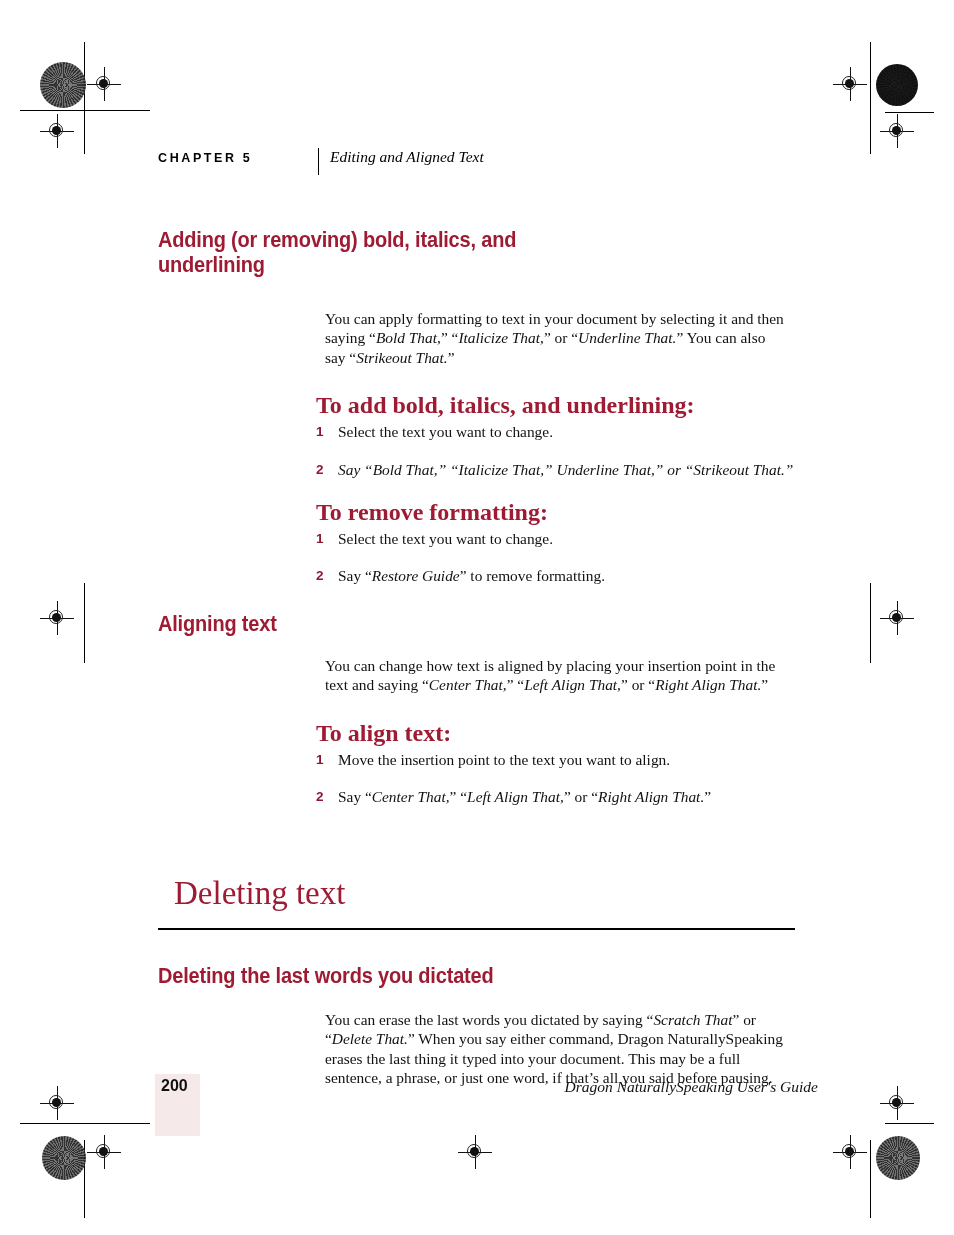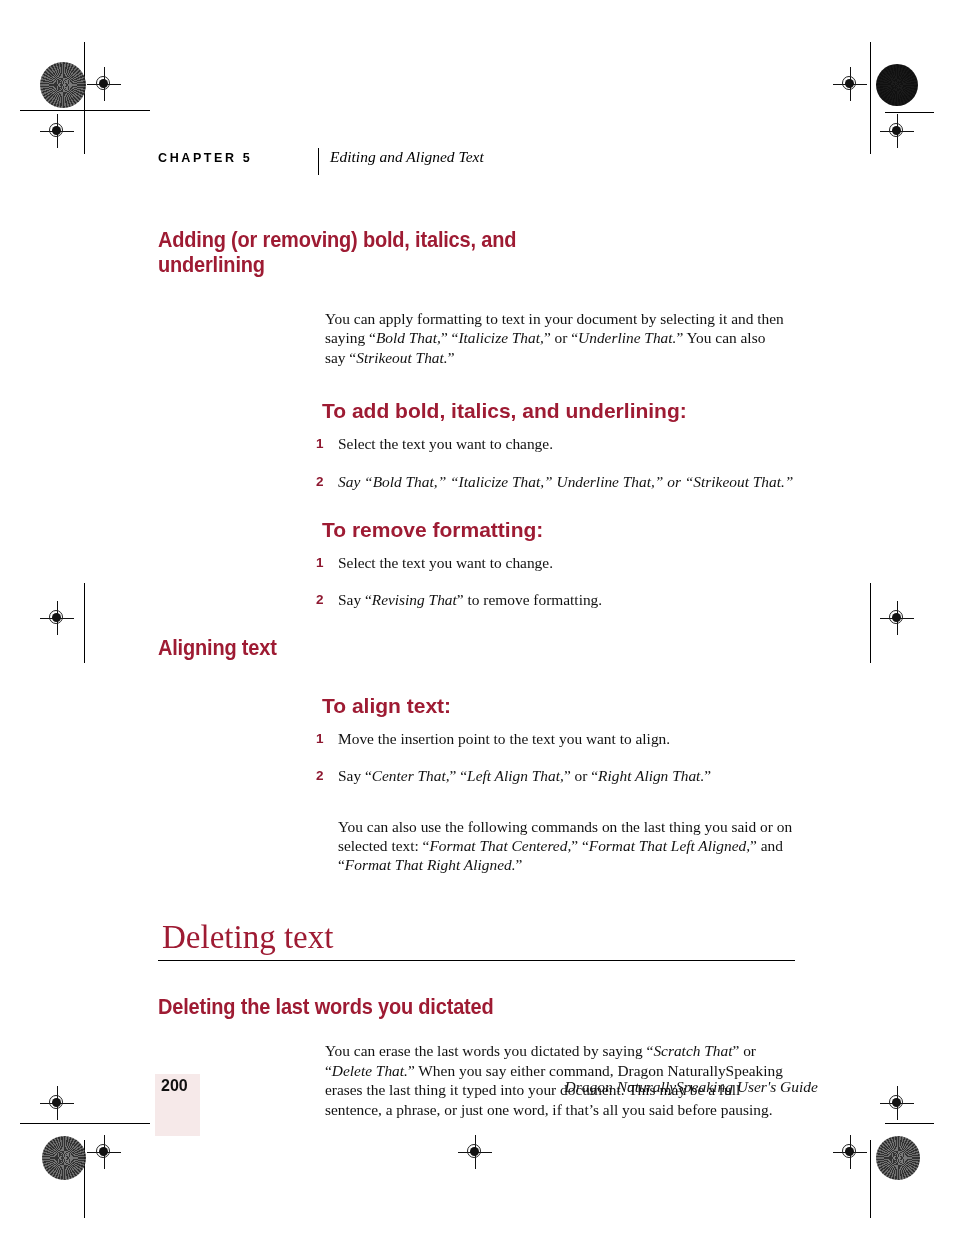--- a/index.html
+++ b/index.html
@@ -109,36 +109,36 @@
     transform-origin: left center;
     margin: 0;
   }
 
   .h1-serif-big {
     font-family: "Liberation Serif", serif;
     font-weight: normal;
     font-size: 33px;
     line-height: 38px;
     color: #9E1B33;
-    margin: 4px;
+    margin: 16px;
   }
   .section-rule {
     height: 1.6px;
     background: #000;
     width: 637px;
     margin-top: 4px;
   }
 
   .h2-serif {
-    font-family: Liberation Sans, sans-serif;
+    font-family: Liberation Serif, serif;
     font-weight: bold;
-    font-size: 21px;
+    font-size: 24px;
     line-height: 22px;
     color: #9E1B33;
-    margin: 6px;
+    margin: 0;
   }
 
   .body-col { margin-left: 158px; width: 482px; }
 
   p.body {
     font-family: "Liberation Serif", serif;
     font-size: 15.4px;
     line-height: 19.4px;
     color: #111;
     margin: 9px;
@@ -344,32 +344,33 @@
       <div class="sp-6"></div>
 
       <div class="steps">
         <div class="step">
           <div class="step-num">1</div>
           <div class="step-text">Select the text you want to change.</div>
         </div>
         <div class="sp-18"></div>
         <div class="step">
           <div class="step-num">2</div>
-          <div class="step-text">Say “<i>Revising That</i>” to remove formatting.</div>
+          <div class="step-text">Say “<i>Restore Guide</i>” to remove formatting.</div>
         </div>
       </div>
     </div>
 
     <div class="sp-26"></div>
 
     <h2 class="h1-sans">Aligning text</h2>
 
     <div class="sp-10"></div>
 
     <div class="body-col">
+      <p class="body">You can change how text is aligned by placing your insertion point in the text and saying “<i>Center That,</i>” “<i>Left Align That,</i>” or “<i>Right Align That.</i>”</p>
 
       <div class="sp-18"></div>
 
       <h3 class="h2-serif">To align text:</h3>
 
       <div class="sp-6"></div>
 
       <div class="steps">
         <div class="step">
           <div class="step-num">1</div>
@@ -377,21 +378,20 @@
         </div>
         <div class="sp-18"></div>
         <div class="step">
           <div class="step-num">2</div>
           <div class="step-text">Say “<i>Center That,</i>” “<i>Left Align That,</i>” or “<i>Right Align That.</i>”</div>
         </div>
       </div>
 
       <div class="sp-22"></div>
 
-      <p class="body" style="margin-left:22px; width:460px;">You can also use the following commands on the last thing you said or on selected text: “<i>Format That Centered,</i>” “<i>Format That Left Aligned,</i>” and “<i>Format That Right Aligned.</i>”</p>
     </div>
 
     <div class="sp-30"></div>
 
     <h1 class="h1-serif-big">Deleting text</h1>
     <div class="section-rule"></div>
 
     <div class="sp-34"></div>
 
     <h2 class="h1-sans">Deleting the last words you dictated</h2>

